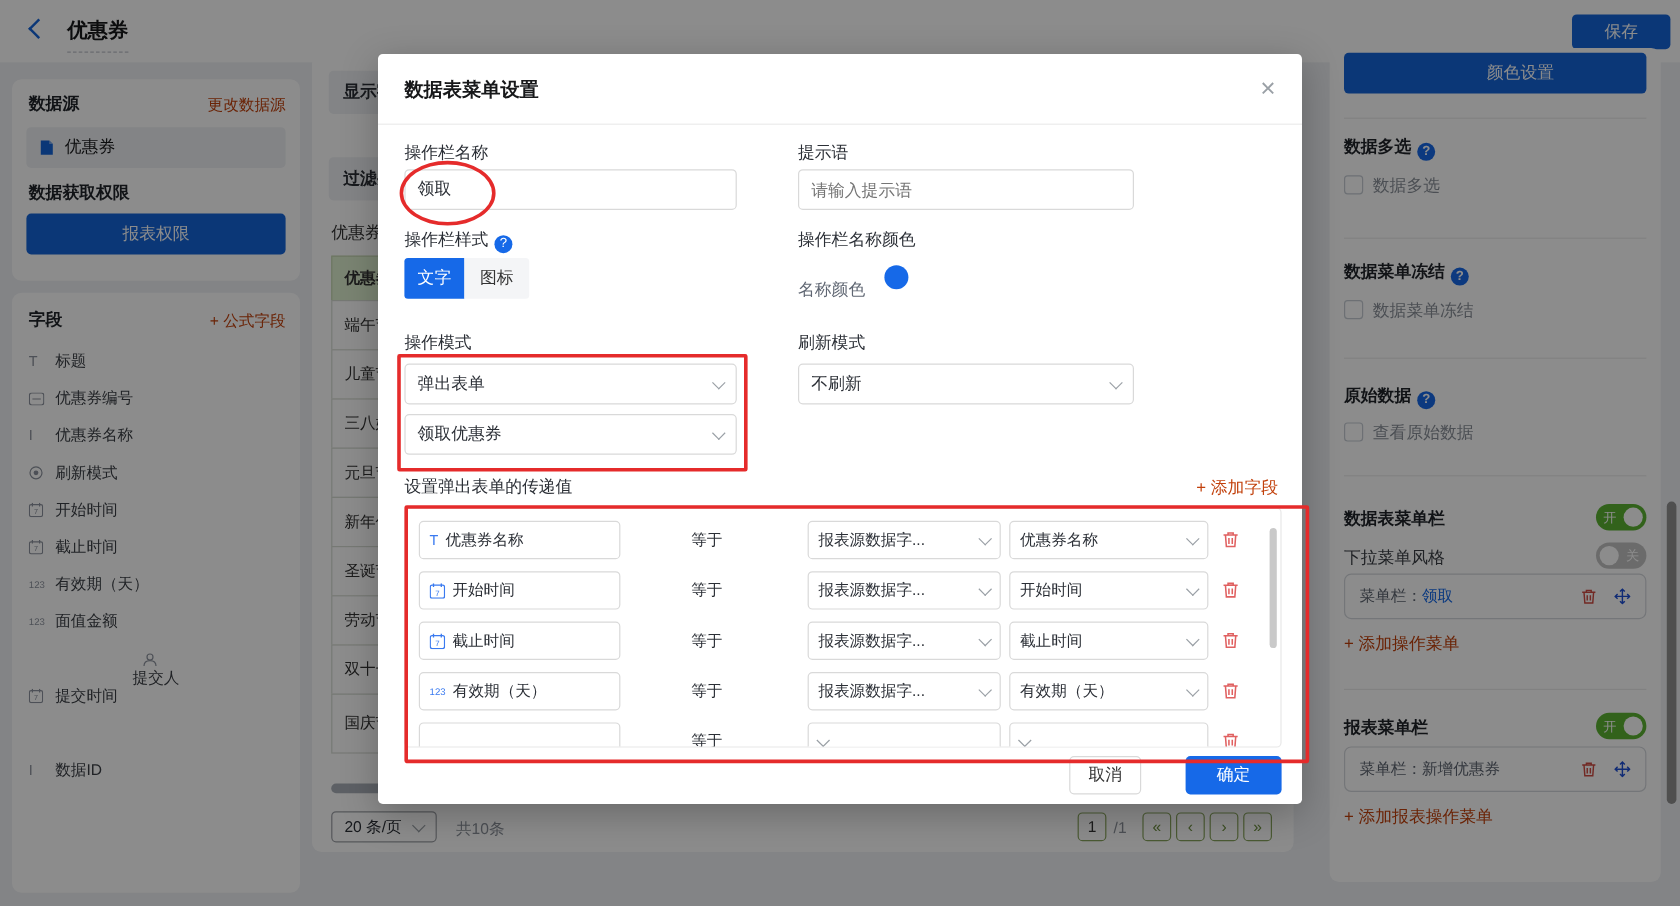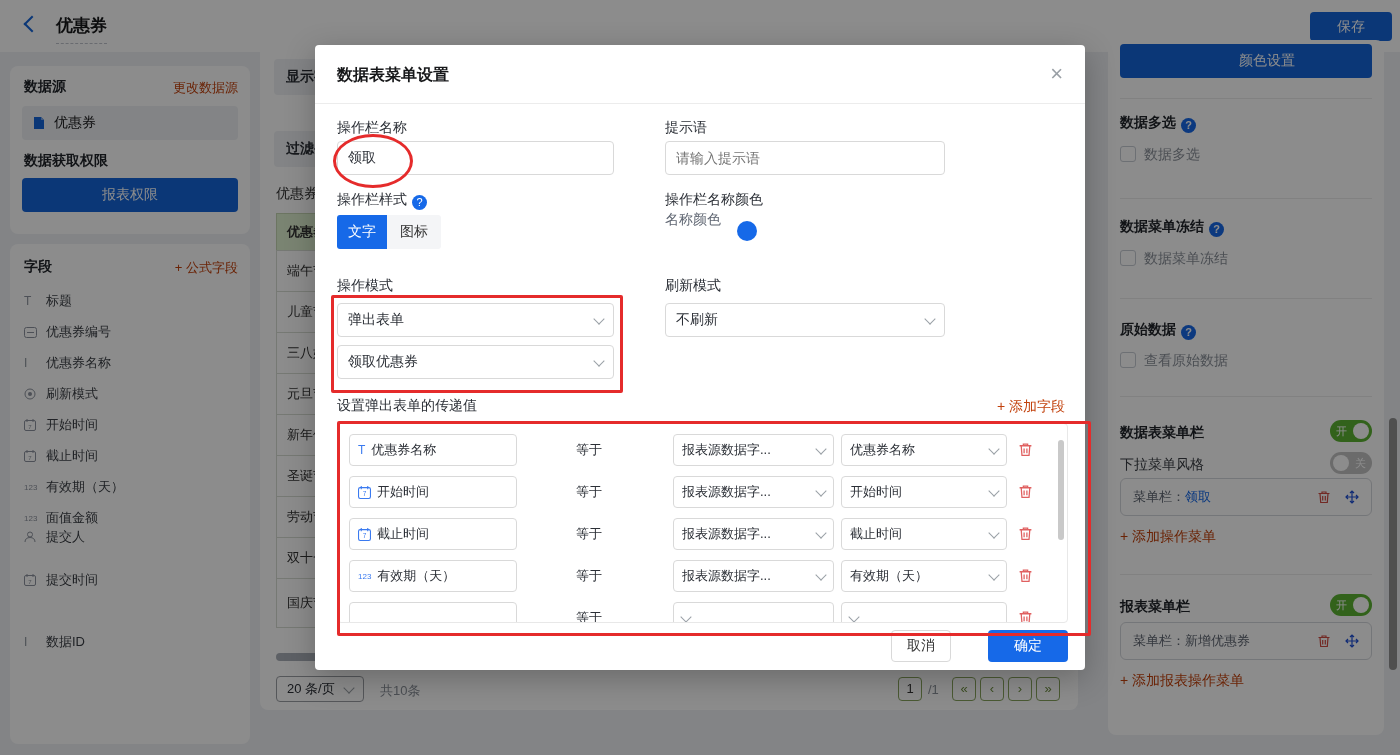--- a/index.html
+++ b/index.html
@@ -147,21 +147,21 @@
     <span>截止时间</span>
   </div>
   <div class="field-item" style="top:230px;">
     <span class="f-ico" style="font-size:8px;">123</span>
     <span>有效期（天）</span>
   </div>
   <div class="field-item" style="top:261px;">
     <span class="f-ico" style="font-size:8px;">123</span>
     <span>面值金额</span>
   </div>
-  <div class="field-item" style="top:280px;">
+  <div class="field-item" style="top:300px;flex-direction:column;">
     <span class="f-ico">
       <svg width="12" height="12" viewBox="0 0 12 12">
           <circle cx="6" cy="3.5" r="2.5" fill="none" stroke="#8d939e"></circle>
           <path d="M1 11c0-3 2-4.5 5-4.5S11 8 11 11" fill="none" stroke="#8d939e"></path>
         </svg>
     </span>
     <span>提交人</span>
   </div>
   <div class="field-item" style="top:323px;">
     <span class="f-ico">
@@ -308,21 +308,21 @@
   <div class="m-label" style="left:350px;top:74px;">提示语</div>
   <input class="inputbox" style="left: 350px; top: 96px; width: 280px; height: 34px;" placeholder="请输入提示语">
 
   <div class="m-label" style="left:22px;top:146px;">
     <span>操作栏样式</span><span class="help">?</span>
   </div>
   <div class="seg" style="left:22px;top:170px;width:50px;background:#1669e8;color:#fff;border-radius:3px 0 0 3px;">文字</div>
   <div class="seg" style="left:72px;top:170px;width:54px;background:#f4f5f7;color:#333;border-radius:0 3px 3px 0;">图标</div>
 
   <div class="m-label" style="left:350px;top:146px;">操作栏名称颜色</div>
-  <div class="m-label" style="left:350px;top:166px;color:#5f6672;">名称颜色</div>
+  <div class="m-label" style="left:350px;top:188px;color:#5f6672;">名称颜色</div>
   <div class="abs" style="left:422px;top:176px;width:20px;height:20px;border-radius:50%;background:#1669e8;"></div>
 
   <div class="m-label" style="left:22px;top:232px;">操作模式</div>
   <div class="selectbox" style="left:22px;top:258px;width:277px;height:34px;">
     <span>弹出表单</span>
     <span class="chev"></span>
   </div>
   <div class="selectbox" style="left:22px;top:300px;width:277px;height:34px;">
     <span>领取优惠券</span>
     <span class="chev"></span>

